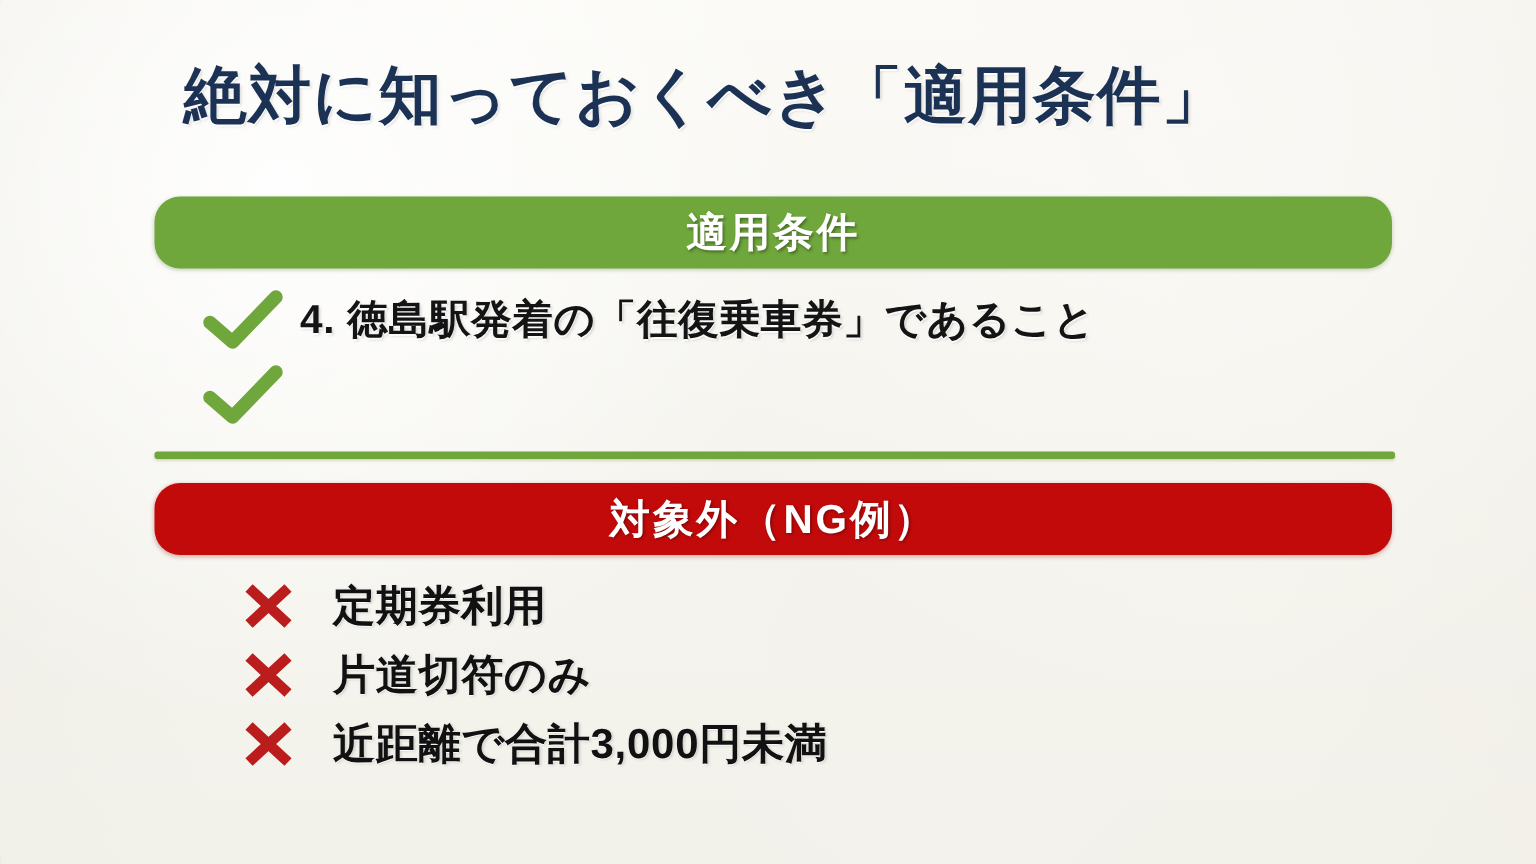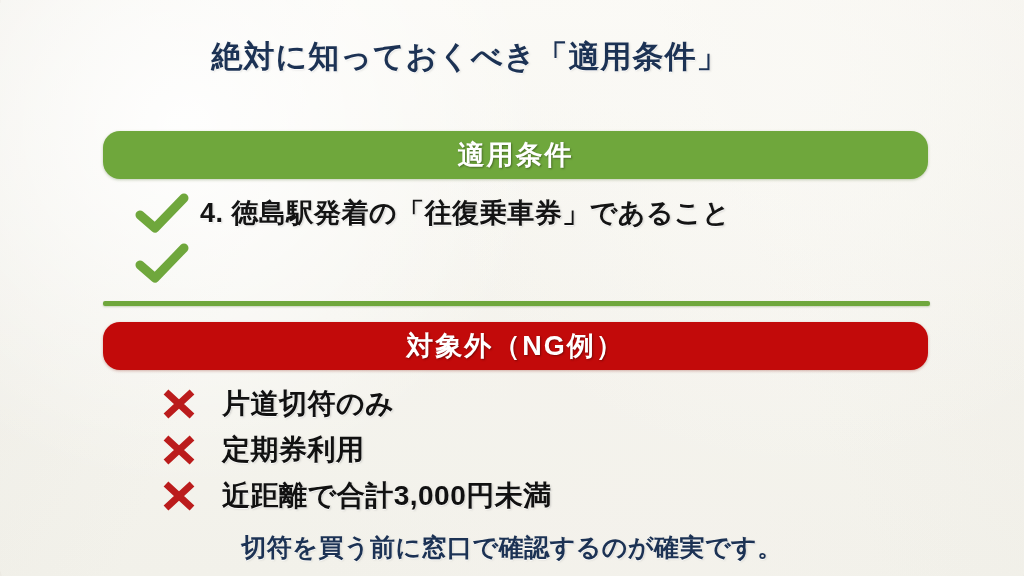--- a/index.html
+++ b/index.html
@@ -43,21 +43,21 @@
       linear-gradient(-66deg, rgba(206,200,190,0.12) 0 1px, rgba(255,255,255,0) 1px 110px);
   }
 
   
   .title {
     position: absolute;
     top: 36px;
     left: 0;
     width: 940px;
     text-align: center;
-    font-size: 31px;
+    font-size: 42px;
     font-weight: bold;
     letter-spacing: 1px;
     color: #1c3254;
     text-shadow: 0 1px 0 rgba(255,255,255,0.9), 1px 1px 2px rgba(120,120,120,0.25);
     white-space: nowrap;
   }
 
   
   .bar {
     position: absolute;
@@ -205,34 +205,33 @@
   <div class="bar bar-red">
     <span>対象外（NG例）</span>
   </div>
 
   <div class="ng-list">
 
     <div class="ng-row">
       <svg class="cross-icon" viewBox="0 0 38 34">
         <path d="M6 5 L32 29 M32 5 L6 29" fill="none" stroke="#bb1c1c" stroke-width="7" stroke-linecap="butt"></path>
       </svg>
-      <span class="ng-text">片道切符のみ</span>
+      <span class="ng-text">定期券利用</span>
     </div>
 
     <div class="ng-row">
       <svg class="cross-icon" viewBox="0 0 38 34">
         <path d="M6 5 L32 29 M32 5 L6 29" fill="none" stroke="#bb1c1c" stroke-width="7" stroke-linecap="butt"></path>
       </svg>
-      <span class="ng-text">定期券利用</span>
+      <span class="ng-text">片道切符のみ</span>
     </div>
 
     <div class="ng-row">
       <svg class="cross-icon" viewBox="0 0 38 34">
         <path d="M6 5 L32 29 M32 5 L6 29" fill="none" stroke="#bb1c1c" stroke-width="7" stroke-linecap="butt"></path>
       </svg>
       <span class="ng-text">近距離で合計3,000円未満</span>
     </div>
 
   </div>
 
-  <div class="footer-note">切符を買う前に窓口で確認するのが確実です。</div>
 
 </div>
 
 </body></html>

